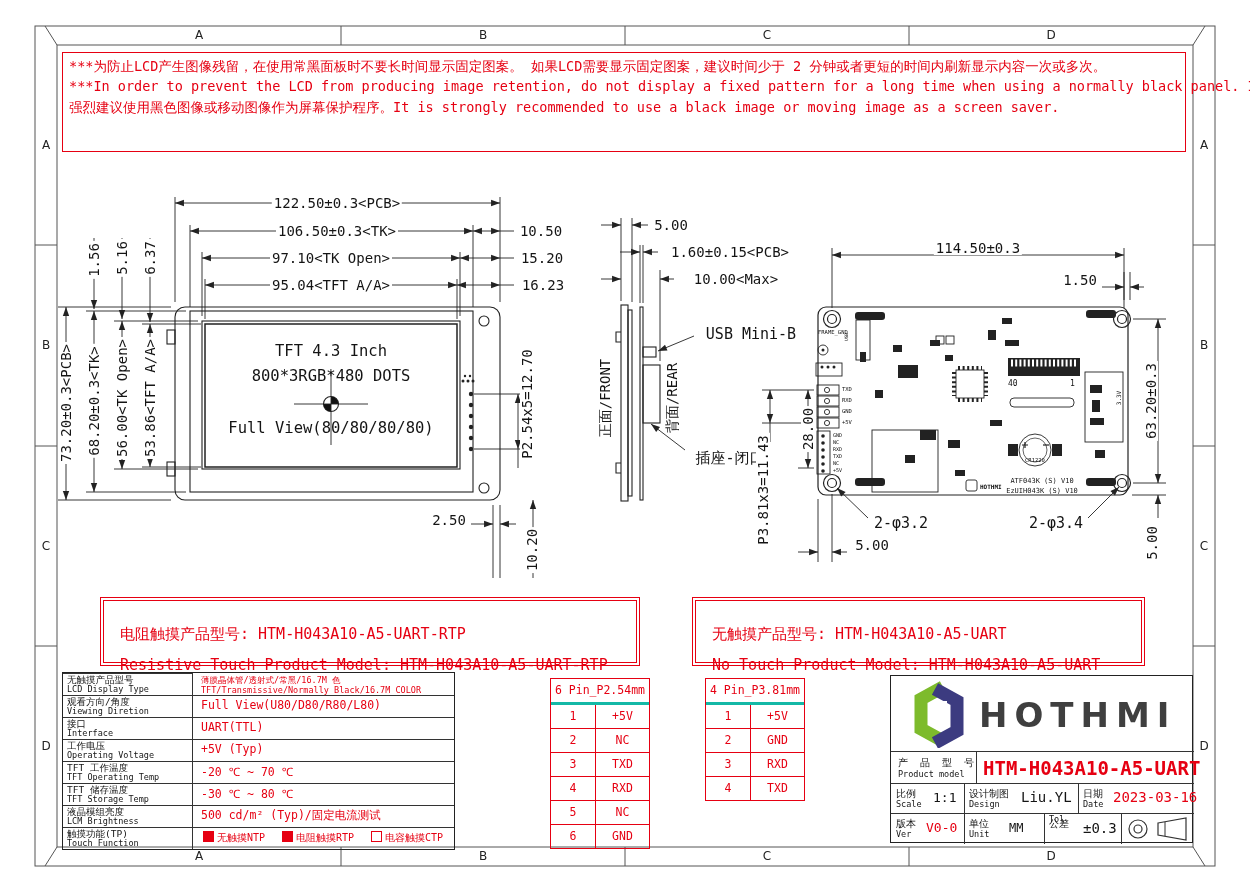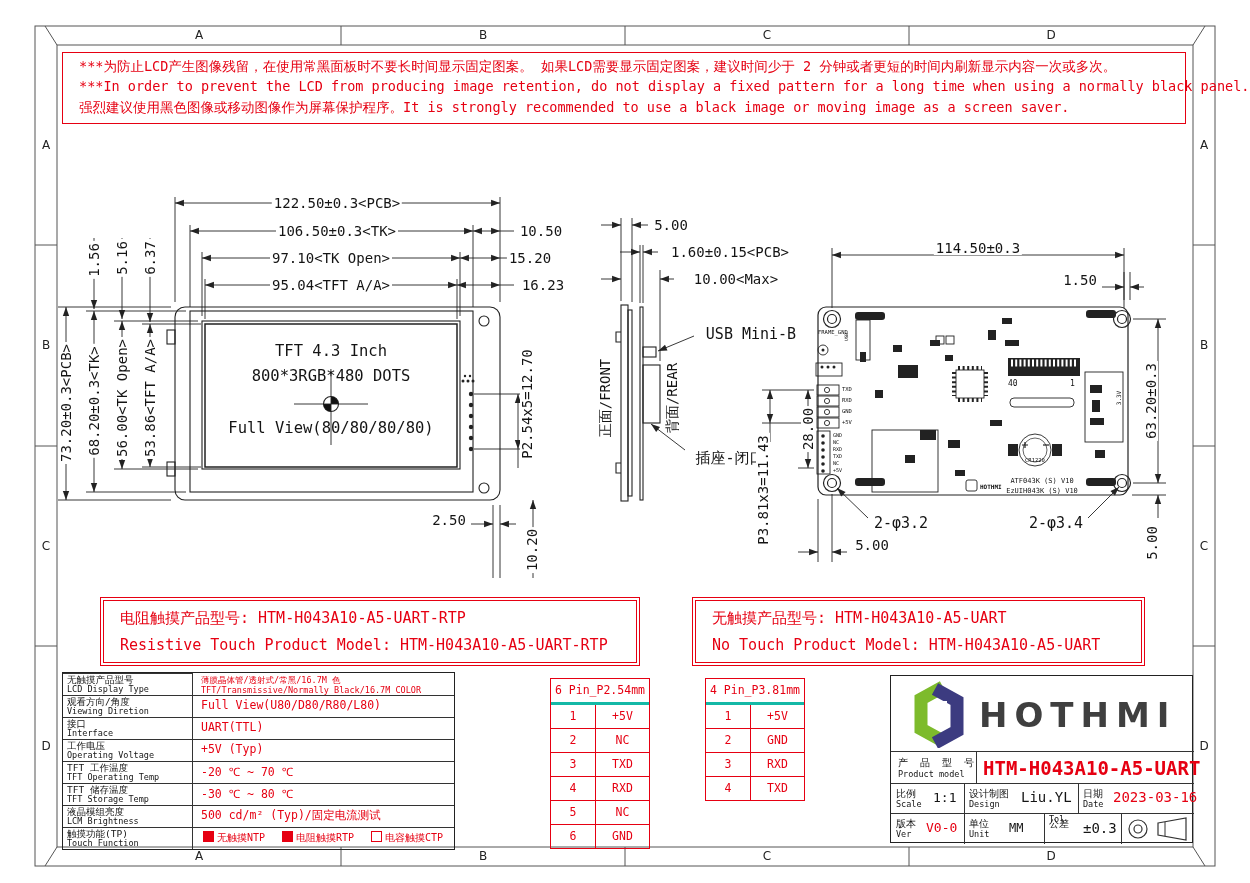--- a/index.html
+++ b/index.html
@@ -9,29 +9,29 @@
   
   .hd{position:absolute;transform:translate(-50%,-50%);white-space:nowrap;
       font:14px/1 "DejaVu Sans Mono",monospace;color:#141414;background:#fff;padding:0 2px;}
   .vd{position:absolute;transform:translate(-50%,-50%) rotate(-90deg);white-space:nowrap;
       font:14px/1 "DejaVu Sans Mono",monospace;color:#141414;background:#fff;padding:0 2px;}
   .nobg{background:transparent;}
   .scr{font-size:15.5px;background:transparent;}
   .tl{position:absolute;font:5.5px/1 "DejaVu Sans Mono",monospace;color:#111;white-space:nowrap;}
   .zone{position:absolute;transform:translate(-50%,-50%);font:12px/1 "DejaVu Sans",sans-serif;color:#222;}
   
-  .warn{position:absolute;left:62px;top:52px;width:1124px;height:72px;border:1.5px solid #e60012;
-        color:#e60012;font:13.5px/1.5 "DejaVu Sans Mono",monospace;padding:3px 16px;box-sizing:border-box;}
+  .warn{position:absolute;left:62px;top:52px;width:1124px;height:100px;border:1.5px solid #e60012;
+        color:#e60012;font:13.5px/1.5 "DejaVu Sans Mono",monospace;padding:3px 6px;box-sizing:border-box;}
   .warn div{white-space:nowrap;}
   .warn .c{text-align:center;}
   
   .mbox{position:absolute;border:1px solid #e60012;box-sizing:border-box;padding:2px;}
   .mbox .in{border:1px solid #e60012;height:100%;box-sizing:border-box;color:#e60012;
             font:15px/1 "DejaVu Sans Mono",monospace;padding:10px 0 0 16px;}
-  .mbox .in div{margin-bottom:12px;white-space:nowrap;}
+  .mbox .in div{margin-bottom:12px;white-space:nowrap;margin-top:16px;}
   
   .spec{position:absolute;left:62px;top:672px;width:393px;border:1.5px solid #222;box-sizing:border-box;
         display:grid;grid-template-columns:130px 1fr;}
   .spec .lc{border-top:1px solid #333;border-right:1px solid #333;padding:1px 0 0 4px;height:20px;}
   .spec .vc{border-top:1px solid #333;padding:2px 0 0 8px;color:#e60012;font-size:11.5px;height:19px;}
   .spec .r0 .lc,.spec .r0v{border-top:none;}
   .spec .zh{font-size:9.5px;line-height:1.1;white-space:nowrap;}
   .spec .en{font-size:8.5px;line-height:1.1;white-space:nowrap;}
   .spec .v1{font-size:8.5px;line-height:1.2;white-space:nowrap;}
   .cb{display:inline-block;width:9px;height:9px;border:1px solid #e60012;margin:0 3px 0 10px;vertical-align:-1px;}
@@ -322,21 +322,21 @@
   <div>***为防止LCD产生图像残留，在使用常黑面板时不要长时间显示固定图案。 如果LCD需要显示固定图案，建议时间少于 2 分钟或者更短的时间内刷新显示内容一次或多次。</div>
   <div>***In order to prevent the LCD from producing image retention, do not display a fixed pattern for a long time when using a normally black panel. If the</div>
   <div>强烈建议使用黑色图像或移动图像作为屏幕保护程序。It is strongly recommended to use a black image or moving image as a screen saver.</div>
 </div>
 
 <span class="hd" style="left:337px;top:203px;">122.50±0.3&lt;PCB&gt;</span>
 <span class="hd" style="left:337px;top:231px;">106.50±0.3&lt;TK&gt;</span>
 <span class="hd" style="left:331px;top:258px;">97.10&lt;TK Open&gt;</span>
 <span class="hd" style="left:331px;top:285px;">95.04&lt;TFT A/A&gt;</span>
 <span class="hd" style="left:541px;top:231px;">10.50</span>
-<span class="hd" style="left:530px;top:258px;">15.20</span>
+<span class="hd" style="left:542px;top:258px;">15.20</span>
 <span class="hd" style="left:543px;top:285px;">16.23</span>
 <span class="vd" style="left:66px;top:403px;">73.20±0.3&lt;PCB&gt;</span>
 <span class="vd" style="left:94px;top:401px;">68.20±0.3&lt;TK&gt;</span>
 <span class="vd" style="left:122px;top:398px;">56.00&lt;TK Open&gt;</span>
 <span class="vd" style="left:150px;top:398px;">53.86&lt;TFT A/A&gt;</span>
 <span class="vd" style="left:94px;top:260px;">1.56</span>
 <span class="vd" style="left:122px;top:258px;">5.16</span>
 <span class="vd" style="left:150px;top:258px;">6.37</span>
 <span class="vd" style="left:527px;top:404px;">P2.54x5=12.70</span>
 <span class="hd" style="left:449px;top:520px;">2.50</span>

